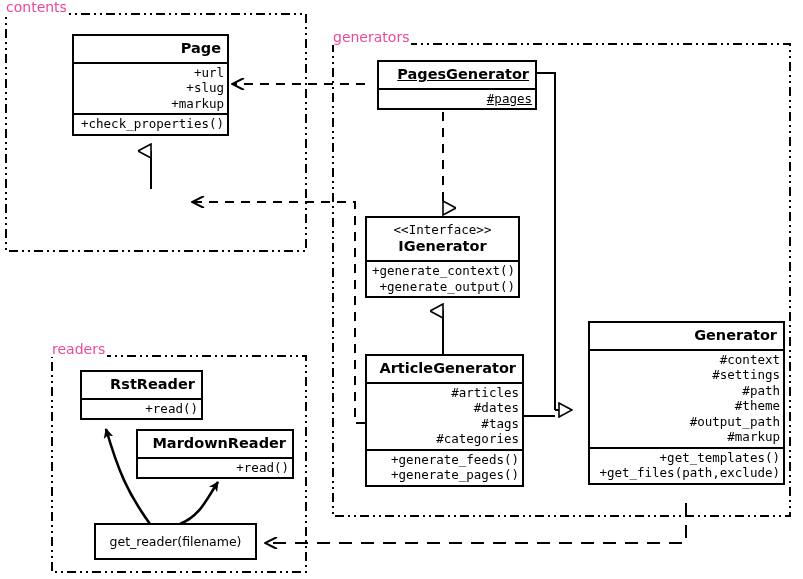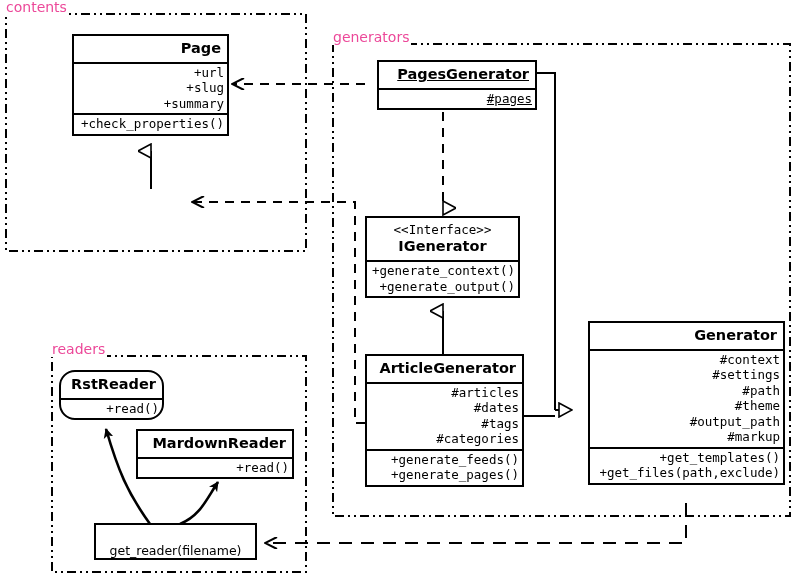--- a/index.html
+++ b/index.html
@@ -14,21 +14,21 @@
   .cls{position:absolute;box-sizing:border-box;border:2px solid #000;background:#fff;}
   .cls .name{font-weight:bold;font-size:14.5px;text-align:right;padding:4px 6px 5px 6px;
              font-family:"DejaVu Sans", sans-serif;line-height:1.15;}
   .cls .stereo{font-weight:normal;font-size:12.5px;text-align:center;
                font-family:"DejaVu Sans Mono", monospace;line-height:1.2;padding-top:1px;}
   .cls .sep{border-top:2px solid #000;text-align:right;}
   .cls .compart{padding:1px 3px 2px 3px;}
   .cls .compart div{font-family:"DejaVu Sans Mono", monospace;font-size:12.5px;
                     line-height:15.5px;white-space:nowrap;color:#000;}
   .plainbox{position:absolute;box-sizing:border-box;border:2px solid #000;background:#fff;
-            display:flex;align-items:flex-end;justify-content:center;}
+            display:flex;align-items:center;justify-content:center;}
   .plainbox span{font-family:"DejaVu Sans", sans-serif;font-size:12.5px;color:#000;}
 </style>
 </head>
 <body>
 
 <div id="canvas">
 
   <svg class="layer">
 
     <rect x="6" y="14" width="300" height="237" fill="none" stroke="#000" stroke-width="2" stroke-dasharray="9,4,2,4,2,4"></rect>
@@ -101,21 +101,21 @@
     <g>
       <path d="M180,524 C200,516 206,500 218,482" fill="none" stroke="#000" stroke-width="2.6" marker-end="url(#solidArrow)"></path>
     </g>
   </svg>
 
   <div class="cls" style="left:72px;top:34px;width:157px;">
     <div class="name">Page</div>
     <div class="compart sep">
       <div>+url</div>
       <div>+slug</div>
-      <div>+summary</div>
+      <div>+markup</div>
     </div>
     <div class="compart sep">
       <div>+check_properties()</div>
     </div>
   </div>
 
 
   <div class="cls" style="left:377px;top:60px;width:160px;text-decoration:underline;">
     <div class="name">PagesGenerator</div>
     <div class="compart sep">
@@ -157,21 +157,21 @@
       <div>#theme</div>
       <div>#output_path</div>
       <div>#markup</div>
     </div>
     <div class="compart sep">
       <div>+get_templates()</div>
       <div>+get_files(path,exclude)</div>
     </div>
   </div>
 
-  <div class="cls" style="left:59px;top:370px;width:105px;border-radius:16px;">
+  <div class="cls" style="left:80px;top:370px;width:123px;">
     <div class="name">RstReader</div>
     <div class="compart sep">
       <div>+read()</div>
     </div>
   </div>
 
   <div class="cls" style="left:136px;top:429px;width:158px;">
     <div class="name">MardownReader</div>
     <div class="compart sep">
       <div>+read()</div>

